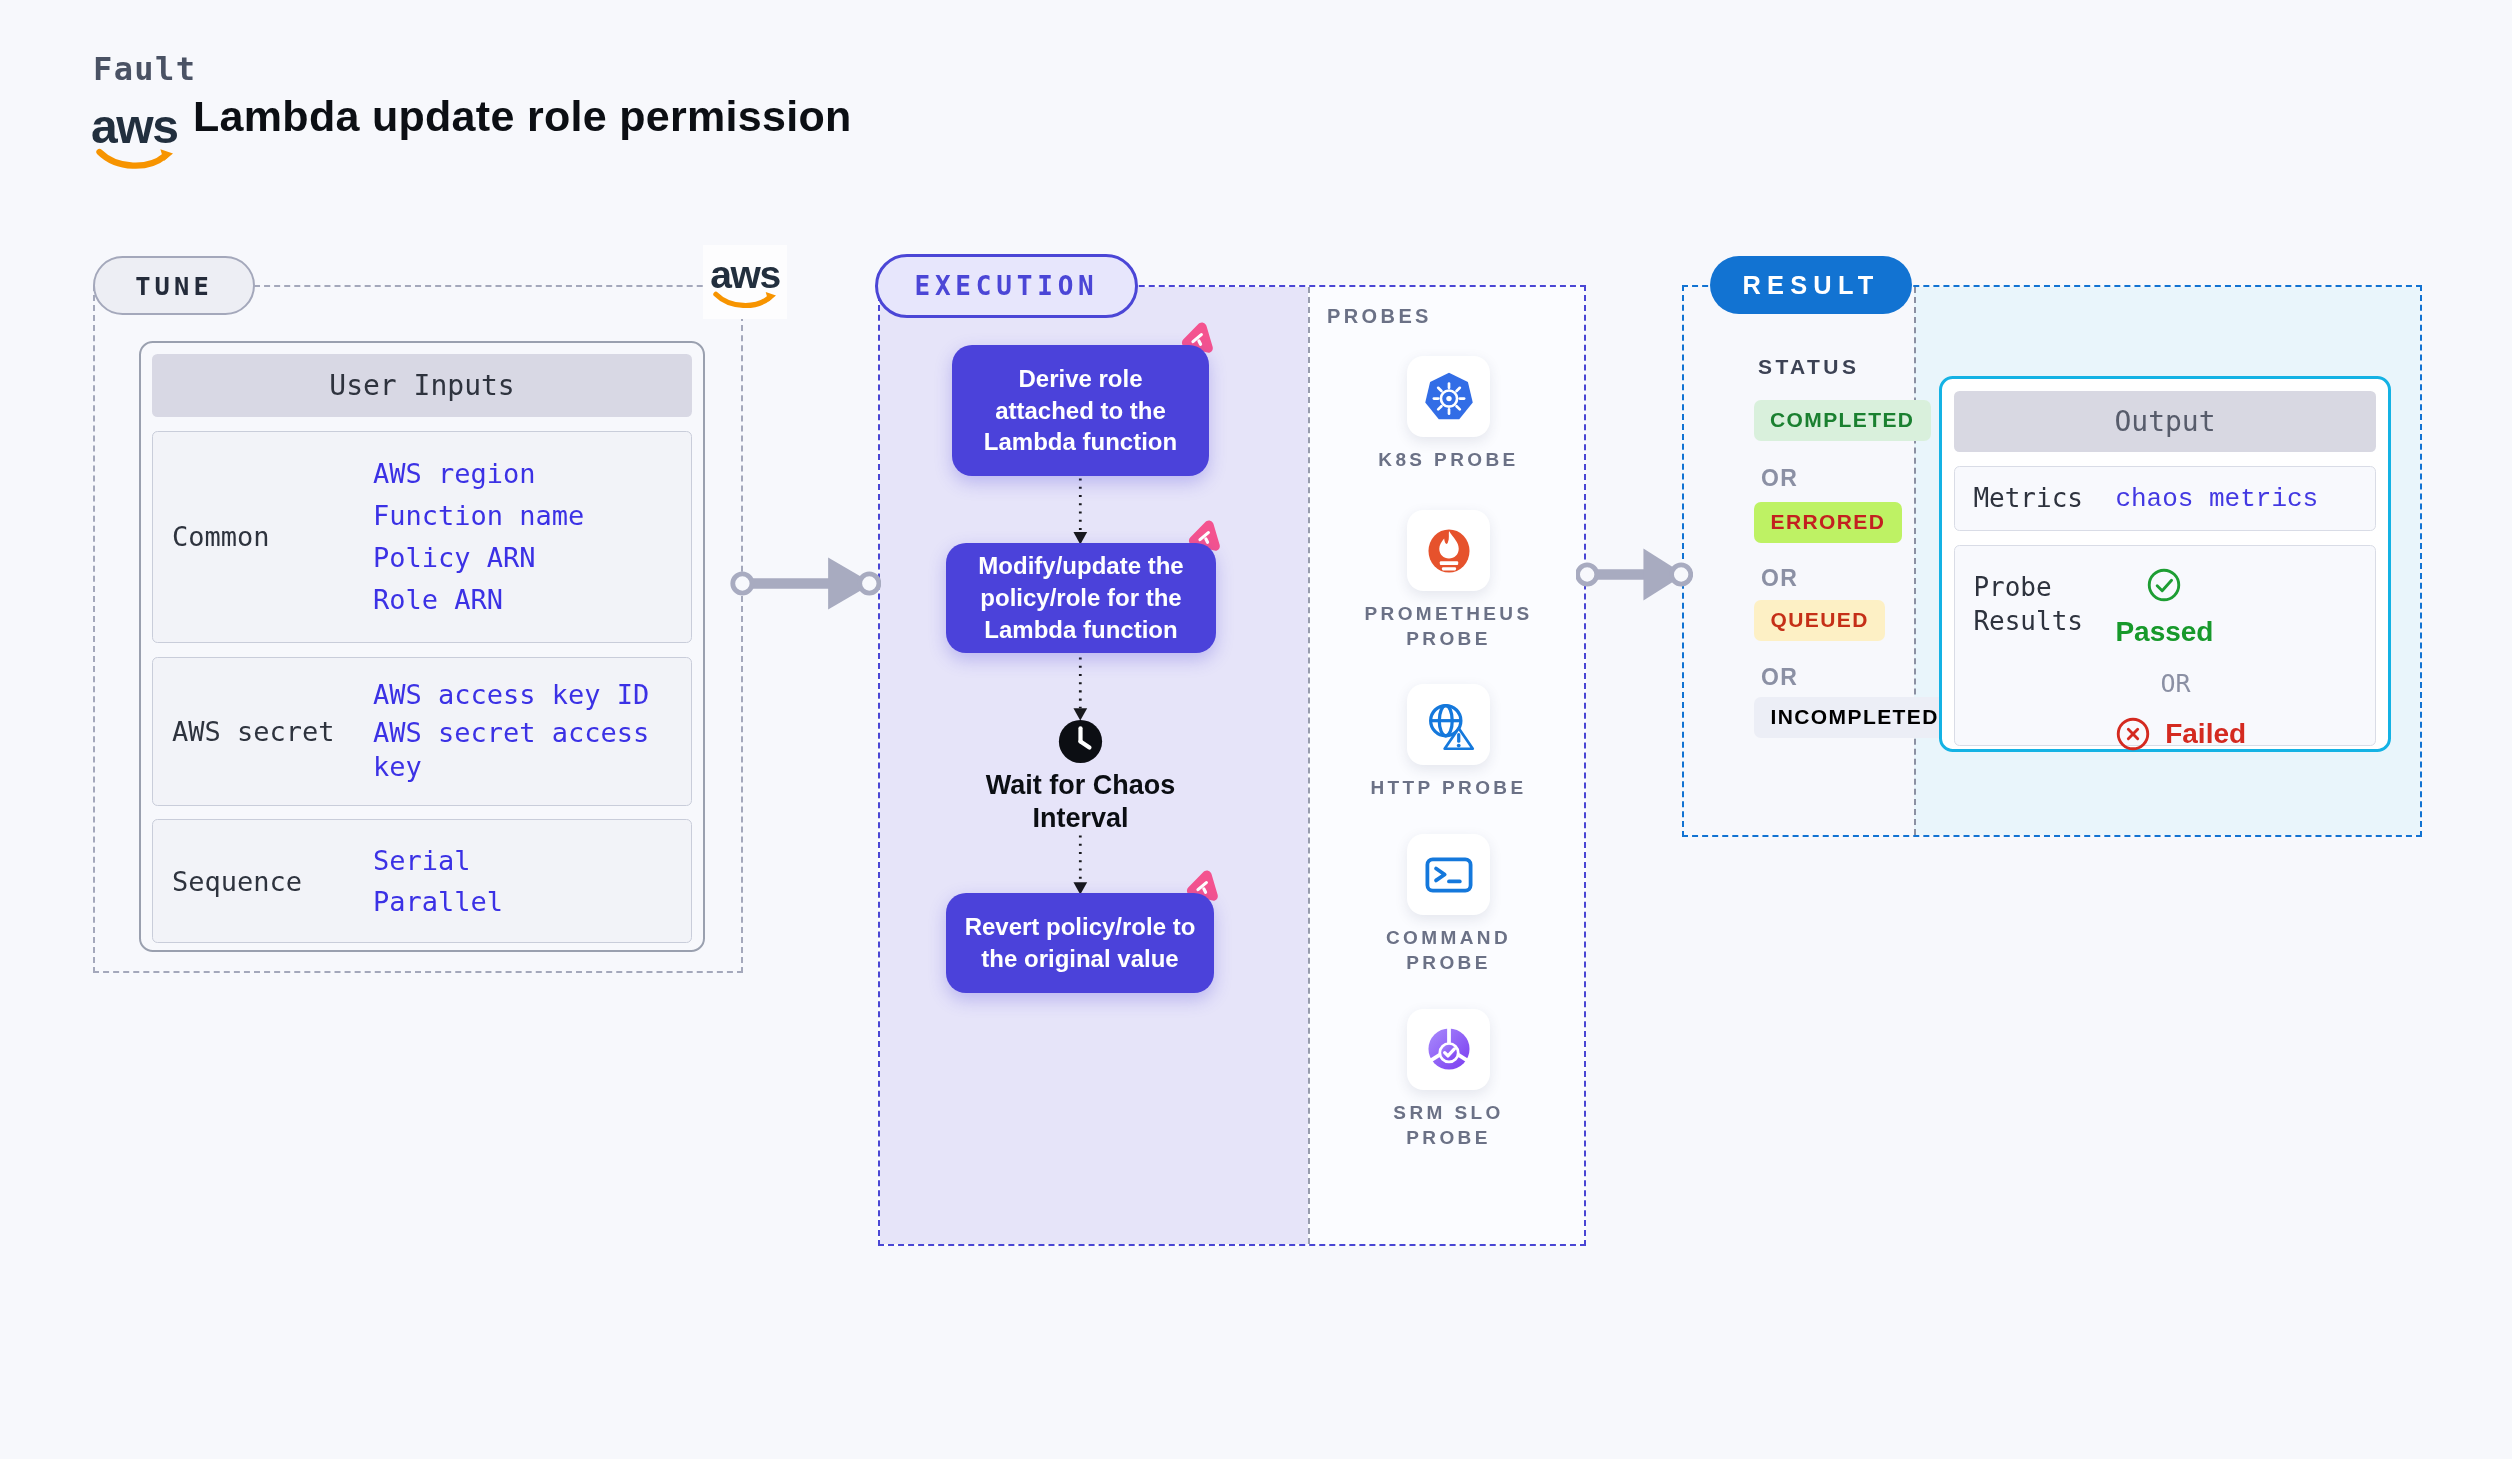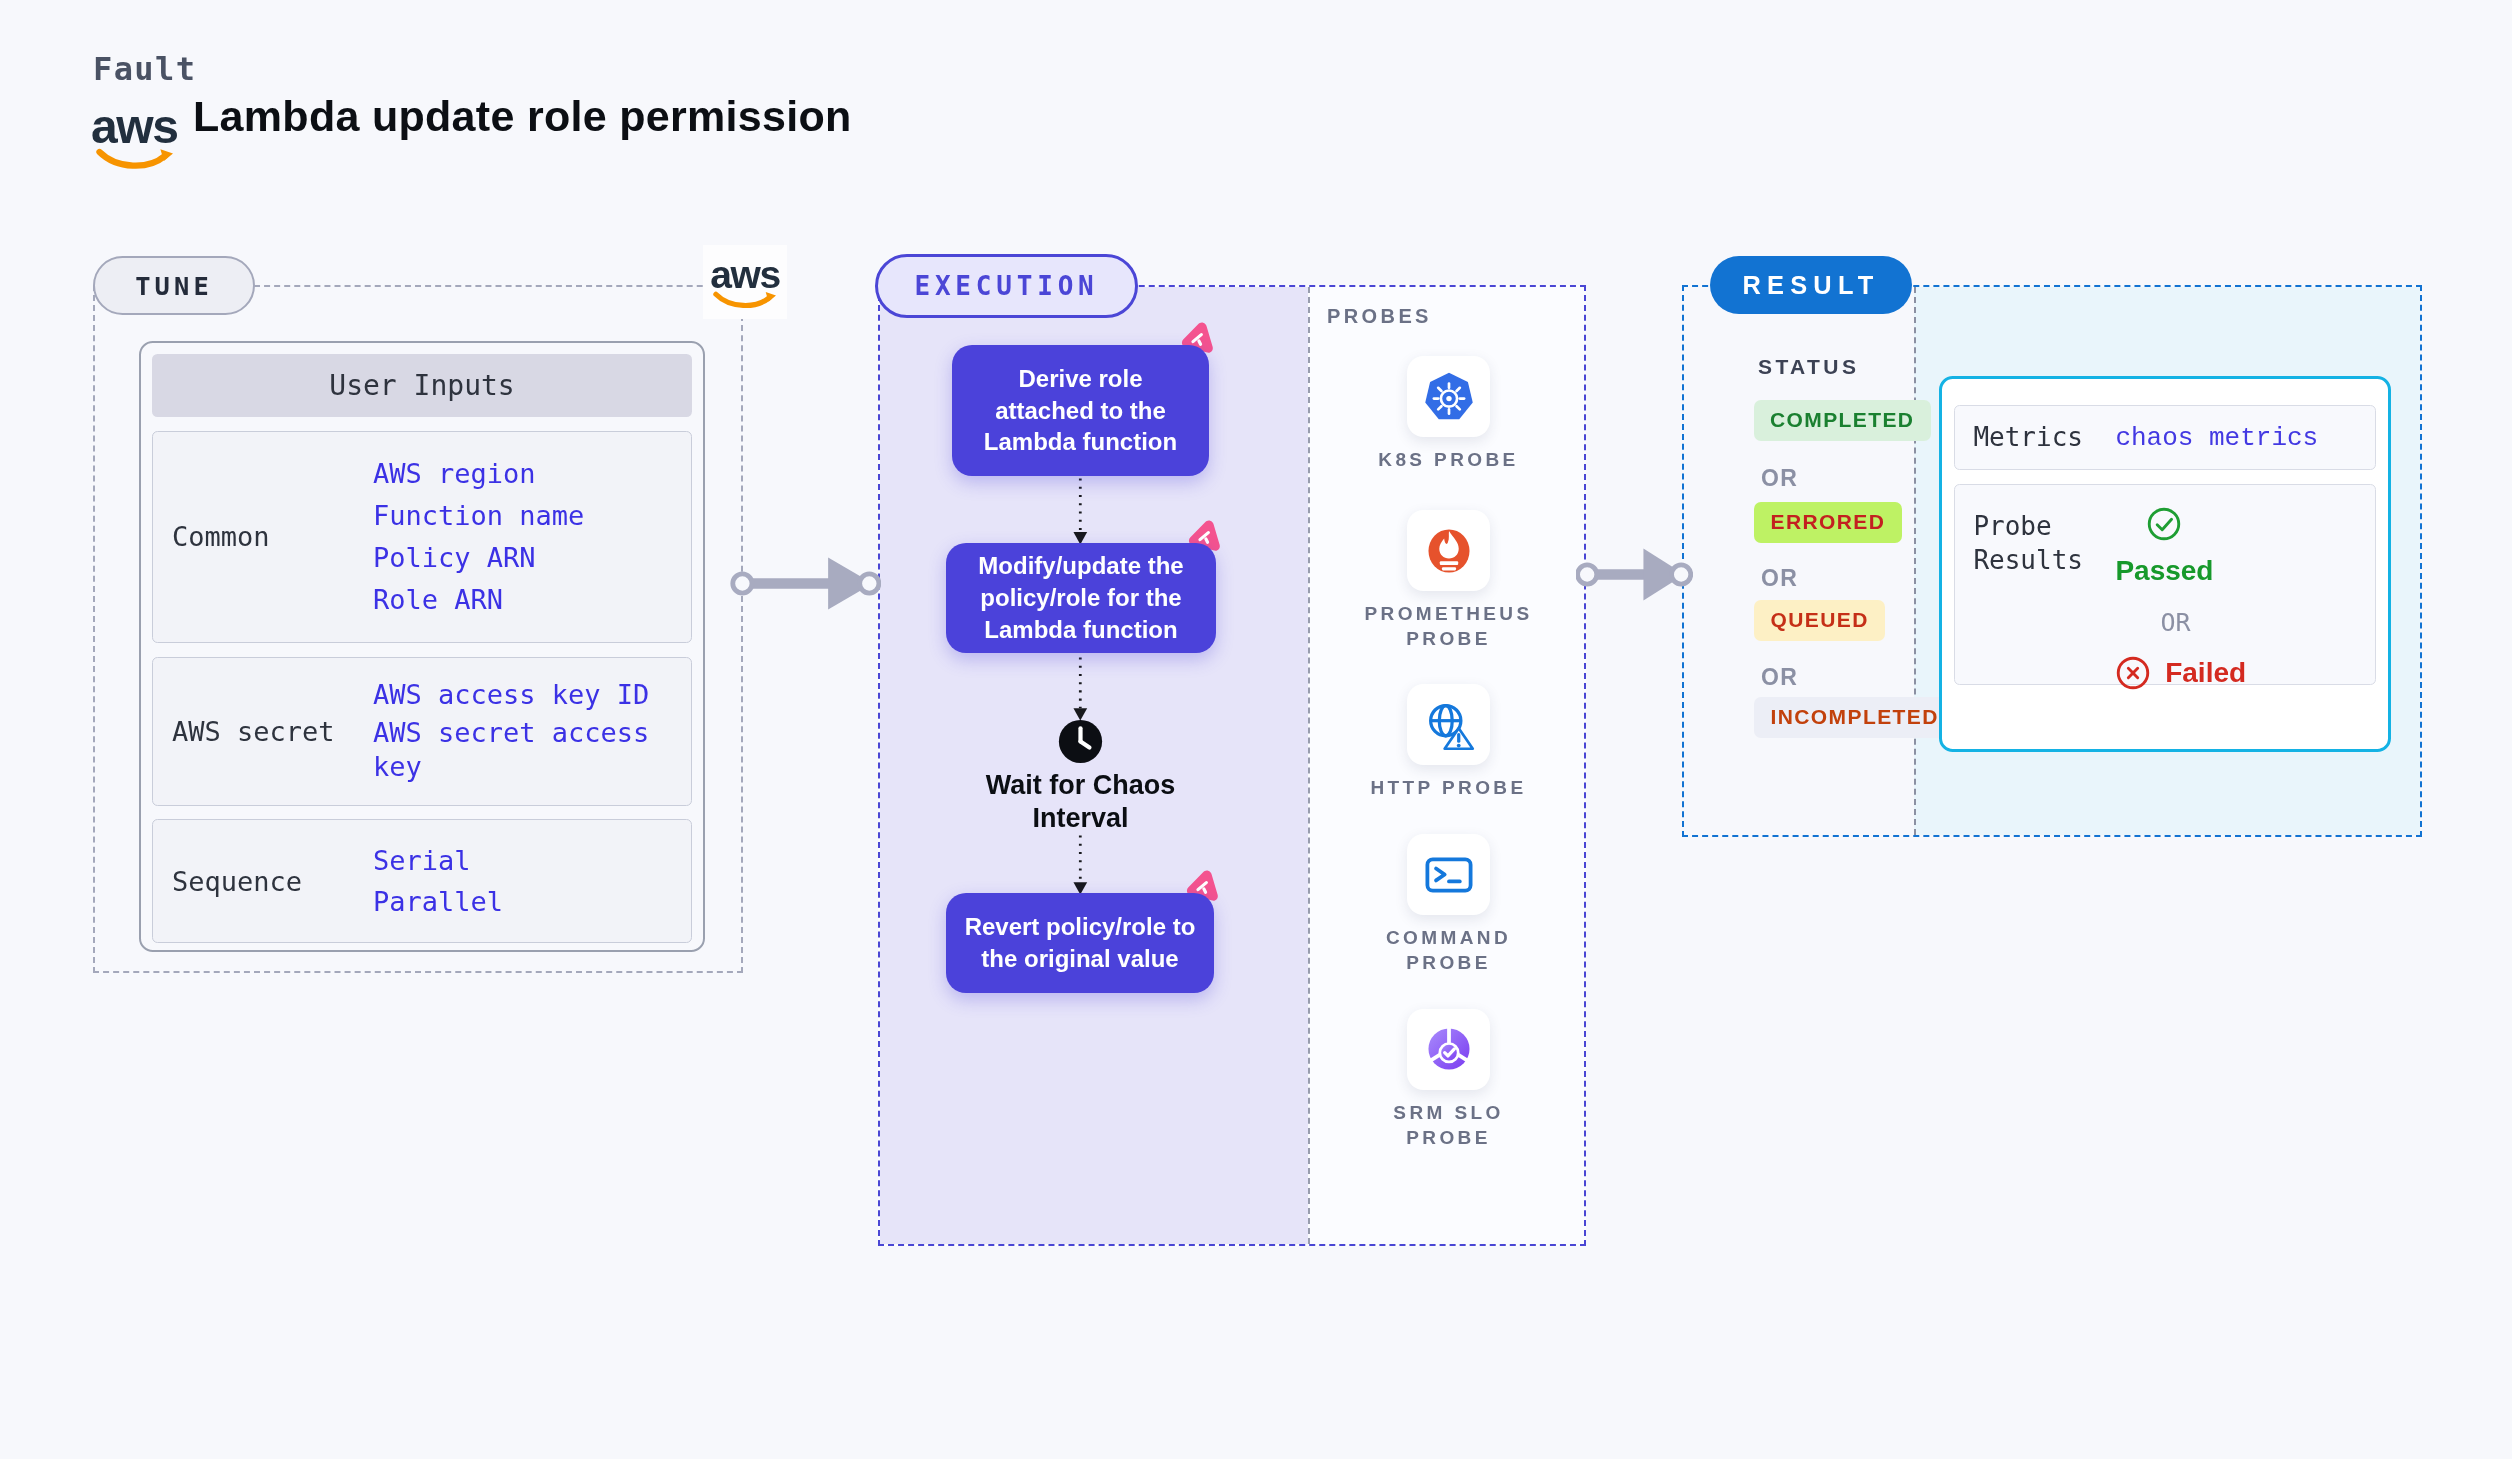--- a/index.html
+++ b/index.html
@@ -67,21 +67,21 @@
   .probe-card{width:83px;height:81px;background:#ffffff;border-radius:16.5px;display:flex;align-items:center;justify-content:center;box-shadow:0 4.1px 12.4px rgba(40,48,90,.10);}
   .probe-card svg{width:54px;height:54px;}
   .probe-name{margin-top:9.6px;text-align:center;font-weight:700;font-size:19px;letter-spacing:3.4px;color:#6b7186;line-height:1.35;}
 
   
   .status-label{position:absolute;left:1758px;top:355px;font-weight:800;font-size:21px;letter-spacing:3.4px;color:#3c4254;z-index:2;}
   .status-chip{position:absolute;left:1754px;display:inline-flex;align-items:center;border-radius:6.9px;padding:8.3px 16.5px;font-weight:800;font-size:21px;letter-spacing:1.4px;z-index:2;}
   .chip-completed{top:400px;background:#d9f0dc;color:#1a8030;padding-left:16px;}
   .chip-errored{top:502px;background:#bef264;color:#c32020;}
   .chip-queued{top:600px;background:#fdf0c5;color:#c52f17;}
-  .chip-incompleted{top:697px;background:#eceef6;color:#c2410c;}
+  .chip-incompleted{top:697px;background:#eceef6;color:#000000;}
   .status-or{position:absolute;left:1761px;font-weight:600;font-size:23px;letter-spacing:1.4px;color:#8b90a4;z-index:2;}
   .or1{top:465px;} .or2{top:565px;} .or3{top:664px;}
 
   
   .output-card{position:absolute;left:1939px;top:376px;width:452px;height:376px;background:#ffffff;border:3.4px solid #14b2e4;border-radius:13.8px;box-sizing:border-box;padding:12.4px;z-index:2;}
   .output-header{height:61px;background:#d8d8e2;border-radius:5.5px;display:flex;align-items:center;justify-content:center;font-family:var(--mono);font-size:28px;color:#575c6b;}
   .output-row{border:1.4px solid #d9dce6;background:#f8f9fd;border-radius:5.5px;box-sizing:border-box;display:grid;grid-template-columns:160px 1fr;margin-top:13.8px;}
   .metrics-row{height:65px;align-items:center;}
   .output-key{font-family:var(--mono);font-size:26px;color:#2e333e;padding-left:18px;line-height:1.3;}
   .metrics-value{font-family:Liberation Mono, monospace;font-size:26px;color:#4339e2;cursor:pointer;}
@@ -327,20 +327,21 @@
   <div class="status-label">STATUS</div>
   <div class="status-chip chip-completed">COMPLETED</div>
   <div class="status-or or1">OR</div>
   <div class="status-chip chip-errored">ERRORED</div>
   <div class="status-or or2">OR</div>
   <div class="status-chip chip-queued">QUEUED</div>
   <div class="status-or or3">OR</div>
   <div class="status-chip chip-incompleted">INCOMPLETED</div>
 
   <div class="output-card">
+    <div class="output-header">Output</div>
 
     <div class="output-row metrics-row">
       <div class="output-key">Metrics</div>
       <div class="metrics-value">chaos metrics</div>
     </div>
 
     <div class="output-row proberes-row">
       <div class="output-key">Probe Results</div>
       <div class="verdicts">
         <div class="verdict v-pass">

